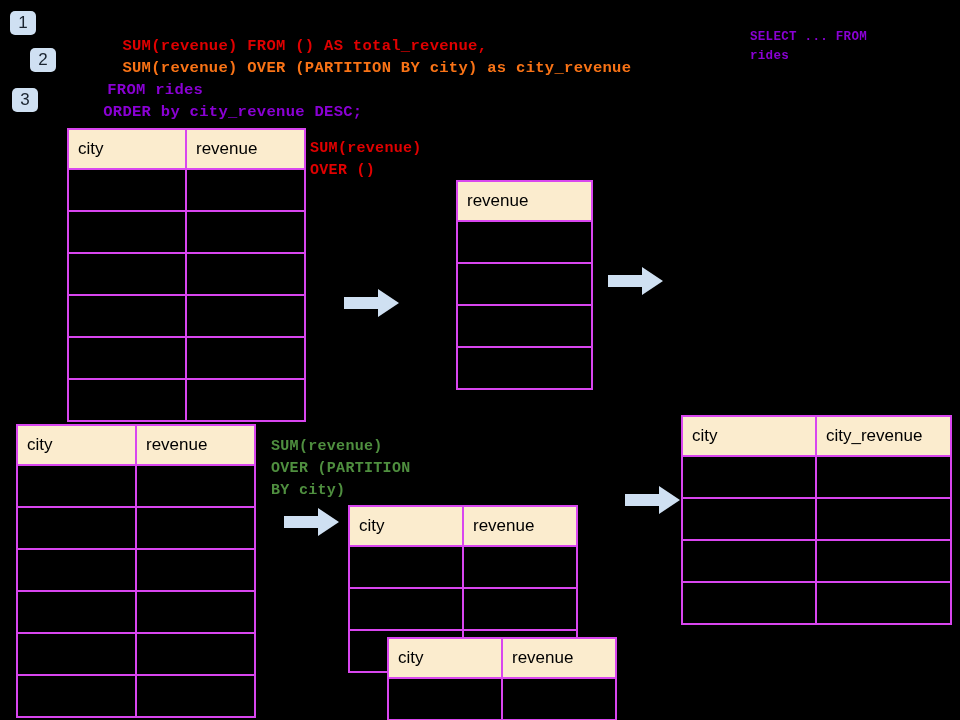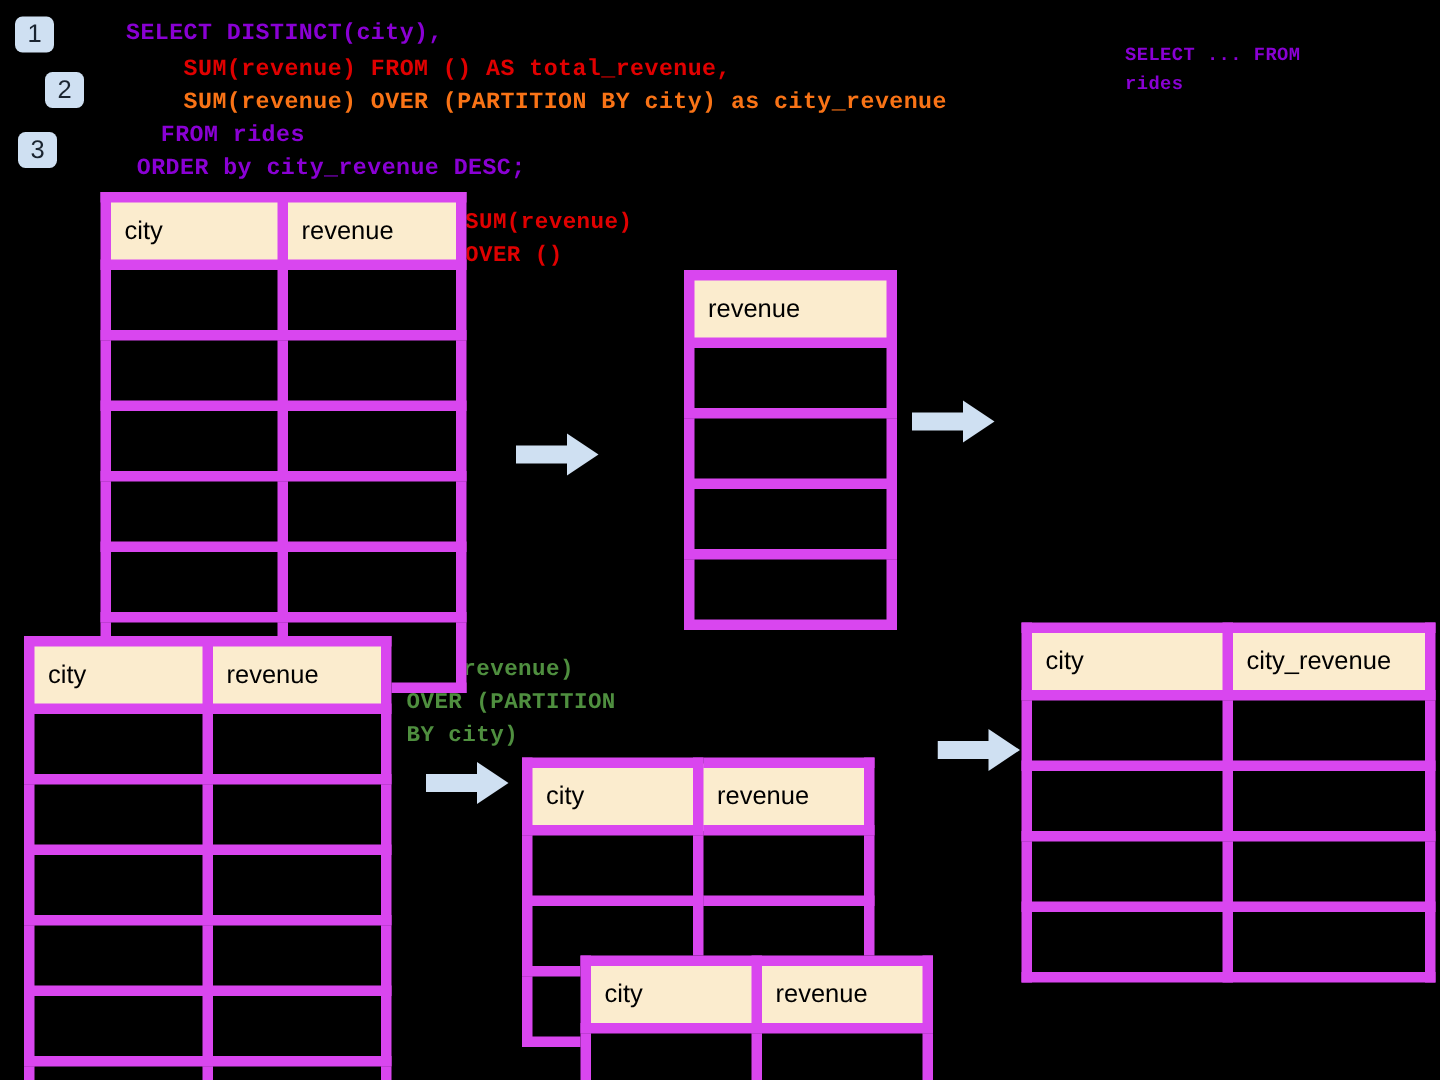--- a/index.html
+++ b/index.html
@@ -59,21 +59,21 @@
   .annot-purple{ color: #8a00d4; font-size: 12.5px; line-height: 19px; }
 
   
   .tbl {
     position: absolute;
     border-collapse: collapse;
     table-layout: fixed;
     background: #000000;
   }
   .tbl th, .tbl td {
-    border: 7px solid #d946ef;
+    border: 2px solid #d946ef;
     padding: 0;
     margin: 0;
   }
   .tbl th {
     background: #fbecce;
     color: #000000;
     font-family: "Liberation Sans", sans-serif;
     font-size: 17px;
     font-weight: normal;
     text-align: left;
@@ -96,25 +96,24 @@
 </style>
 </head>
 <body>
 
 <div id="canvas">
 
   <div class="badge" style="left:10px; top:11px;">1</div>
   <div class="badge" style="left:30px; top:48px;">2</div>
   <div class="badge" style="left:12px; top:88px;">3</div>
 
-  <div class="sql sql-purple" style="left:84px; top:12px;">SELECT DISTINCT(city),</div>
   <div class="sql sql-red" style="left:84px; top:36px;">    SUM(revenue) FROM () AS total_revenue,</div>
   <div class="sql sql-green" style="left:84px; top:58px;">    SUM(revenue) OVER (PARTITION BY city) as city_revenue</div>
   <div class="sql sql-purple" style="left:88px; top:80px;">  FROM rides</div>
-  <div class="sql sql-purple" style="left:72px; top:102px;">  ORDER by city_revenue DESC;</div>
+  <div class="sql sql-purple" style="left:84px; top:102px;">  ORDER by city_revenue DESC;</div>
 
   <div class="annot annot-purple" style="left:750px; top:28px;">SELECT ... FROM
 rides</div>
 
   <div class="annot annot-red" style="left:310px; top:138px;">SUM(revenue)
 OVER ()</div>
 
   <div class="annot annot-green" style="left:271px; top:436px;">SUM(revenue)
 OVER (PARTITION
 BY city)</div>

